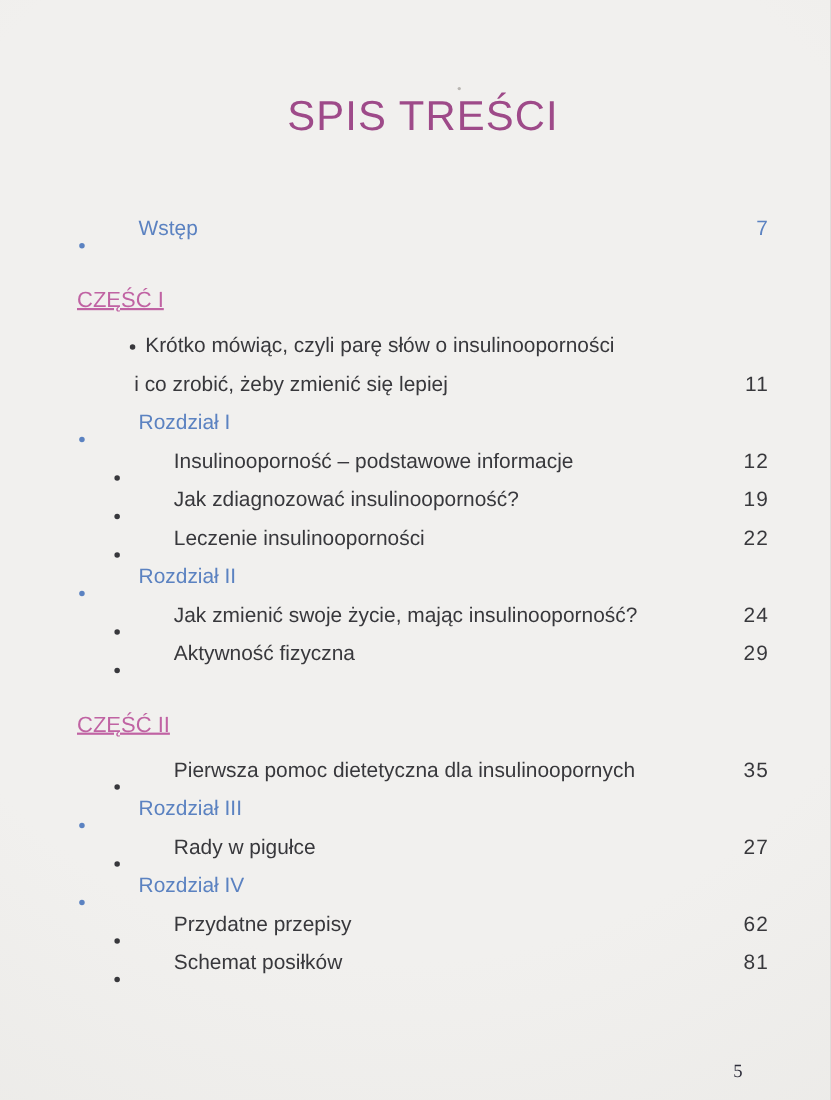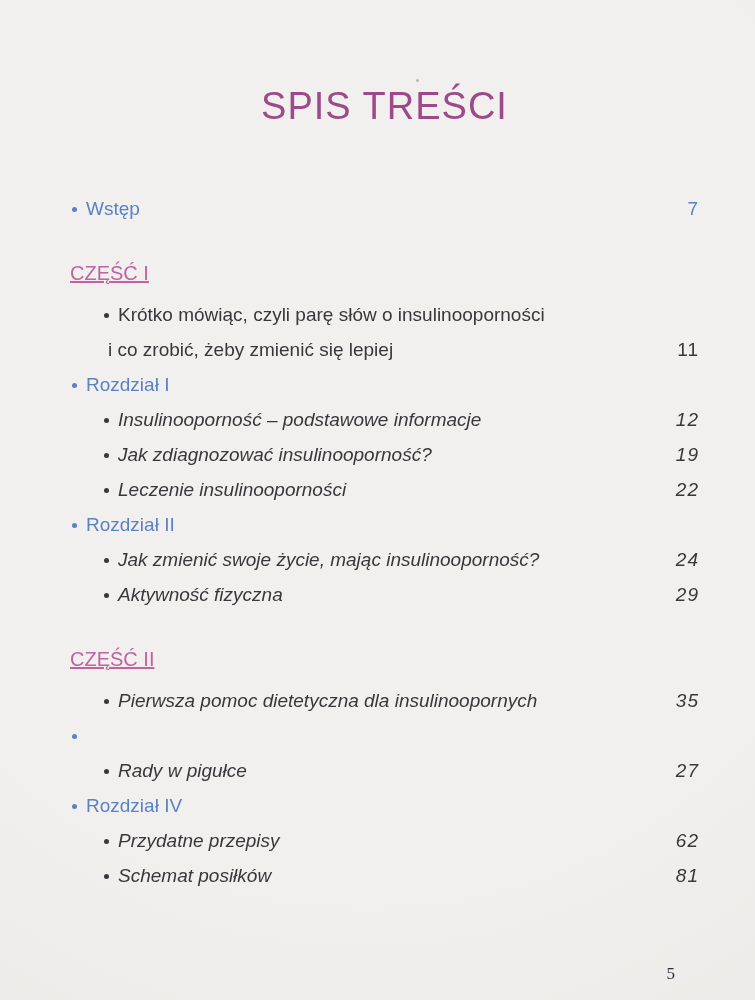--- a/index.html
+++ b/index.html
@@ -37,23 +37,24 @@
     letter-spacing: 1px;
     font-weight: 400;
     color: var(--title, #9e4a89);
   }
   .toc {
     margin-top: 63px;
     font-size: 19px;
   }
   .row {
     display: flex;
-    align-items: center;
+    align-items: flex-end;
     height: 35px;
     line-height: 35px;
+    gap: 40px;
   }
   .dot {
     flex: 0 0 auto;
     width: 5px;
     height: 5px;
     border-radius: 50%;
     background: currentColor;
     margin-right: 9px;
     margin-top: 2px;
   }
@@ -66,23 +67,23 @@
   }
   .row-top { margin-left: 2px; }              
   .row-chapter { color: var(--chapter-link, #5b82c1); }
   .row-part {
     margin-top: 30px;
     margin-bottom: 6px;
     font-size: 20px;
     color: var(--part-heading, #c063a3);
     text-decoration: underline;
   }
-  .row-item { margin-left: 34px; font-style: italic; }
+  .row-item { margin-left: 34px; }
   .row-item2 {
-    margin-left: 34px;
+    margin-left: 48px;
     height: 70px;
     display: flex;
     align-items: flex-end;
   }
   .row-item2 .lines { flex: 1 1 auto; }
   .row-item2 .line1 {
     display: flex;
     align-items: center;
     height: 35px;
     line-height: 35px;
@@ -179,20 +180,21 @@
     </div>
 
     <div class="row row-item">
       <span class="dot"></span>
       <span class="label">Pierwsza pomoc dietetyczna dla insulinoopornych</span>
       <span class="page-num">35</span>
     </div>
 
     <div class="row row-top row-chapter">
       <span class="dot"></span>
+      <span class="label">Rozdział III</span>
     </div>
 
     <div class="row row-item">
       <span class="dot"></span>
       <span class="label">Rady w pigułce</span>
       <span class="page-num">27</span>
     </div>
 
     <div class="row row-top row-chapter">
       <span class="dot"></span>

